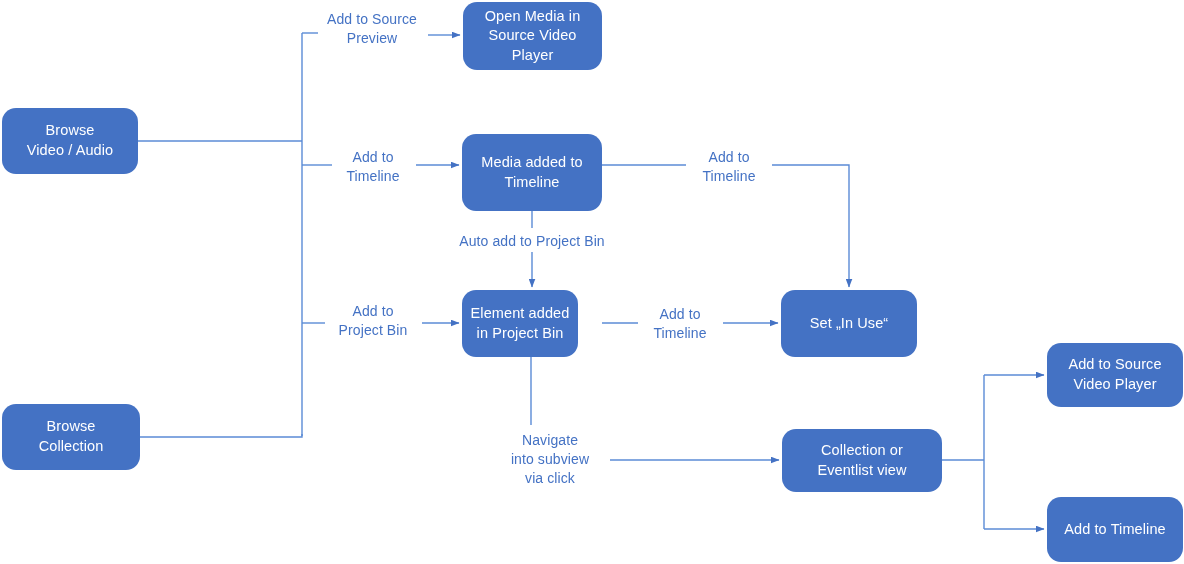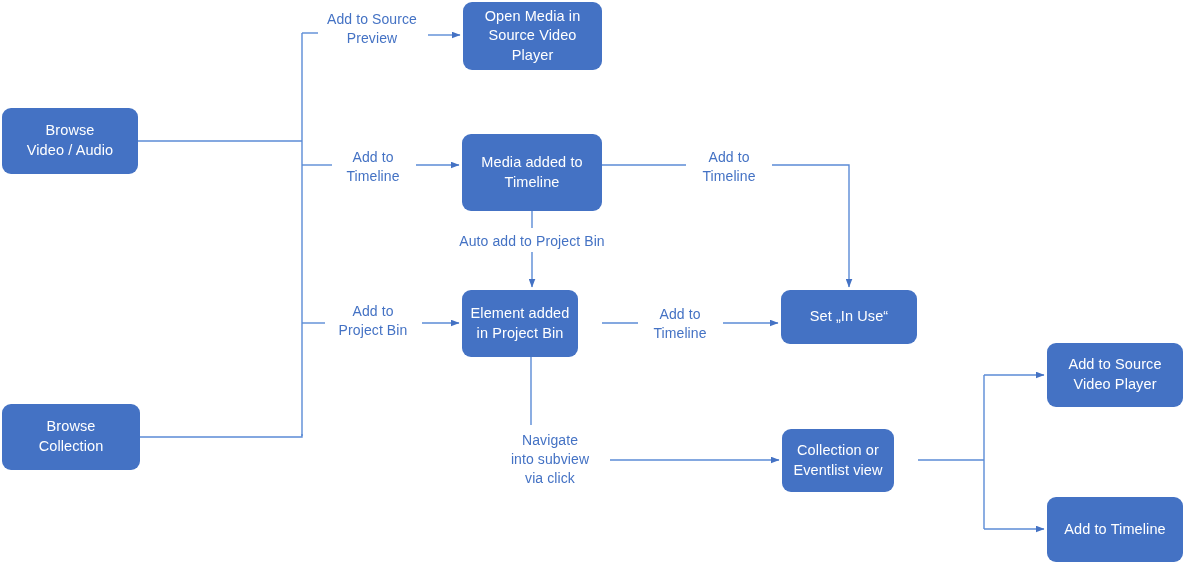--- a/index.html
+++ b/index.html
@@ -23,21 +23,21 @@
     left: 0;
     top: 0;
     width: 1184px;
     height: 564px;
     pointer-events: none;
   }
   .node {
     position: absolute;
     box-sizing: border-box;
     background: #4472C4;
-    border-radius: 9px;
+    border-radius: 14px;
     color: #ffffff;
     display: flex;
     align-items: center;
     justify-content: center;
     text-align: center;
     font-size: 14.5px;
     line-height: 1.35;
     letter-spacing: 0.1px;
     padding: 2px 6px;
     white-space: pre-line;
@@ -113,23 +113,23 @@
   <div class="node" style="left:463px; top:2px;   width:139px; height:68px;">Open Media in
 Source Video
 Player</div>
 
   <div class="node" style="left:462px; top:134px; width:140px; height:77px;">Media added to
 Timeline</div>
 
   <div class="node" style="left:462px; top:290px; width:116px; height:67px;">Element added
 in Project Bin</div>
 
-  <div class="node" style="left:781px; top:290px; width:136px; height:54px;">Set „In Use“</div>
+  <div class="node" style="left:781px; top:290px; width:136px; height:67px;">Set „In Use“</div>
 
-  <div class="node" style="left:782px; top:429px; width:112px; height:63px;">Collection or
+  <div class="node" style="left:782px; top:429px; width:160px; height:63px;">Collection or
 Eventlist view</div>
 
   <div class="node" style="left:1047px; top:343px; width:136px; height:64px;">Add to Source
 Video Player</div>
 
   <div class="node" style="left:1047px; top:497px; width:136px; height:65px;">Add to Timeline</div>
 
   <div class="edge-label" style="left:319px; top:10px;  width:106px;">Add to Source
 Preview</div>
 

